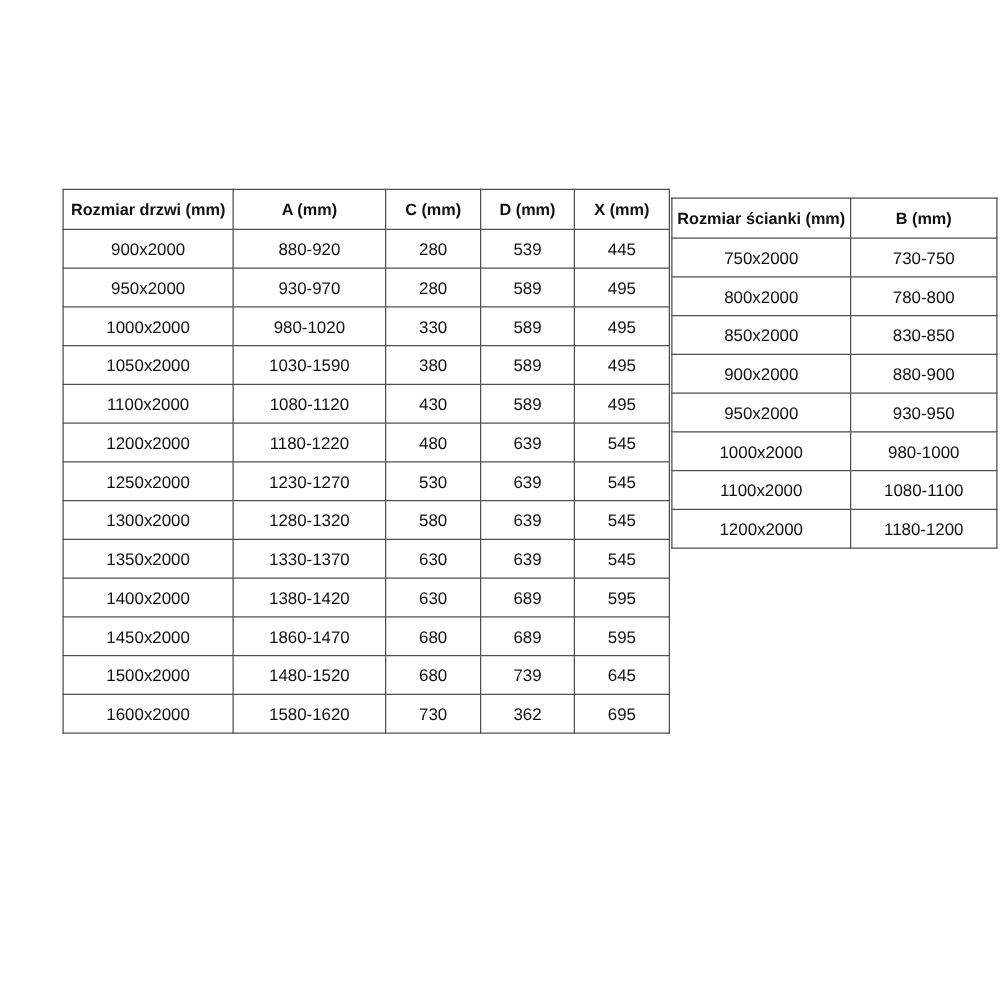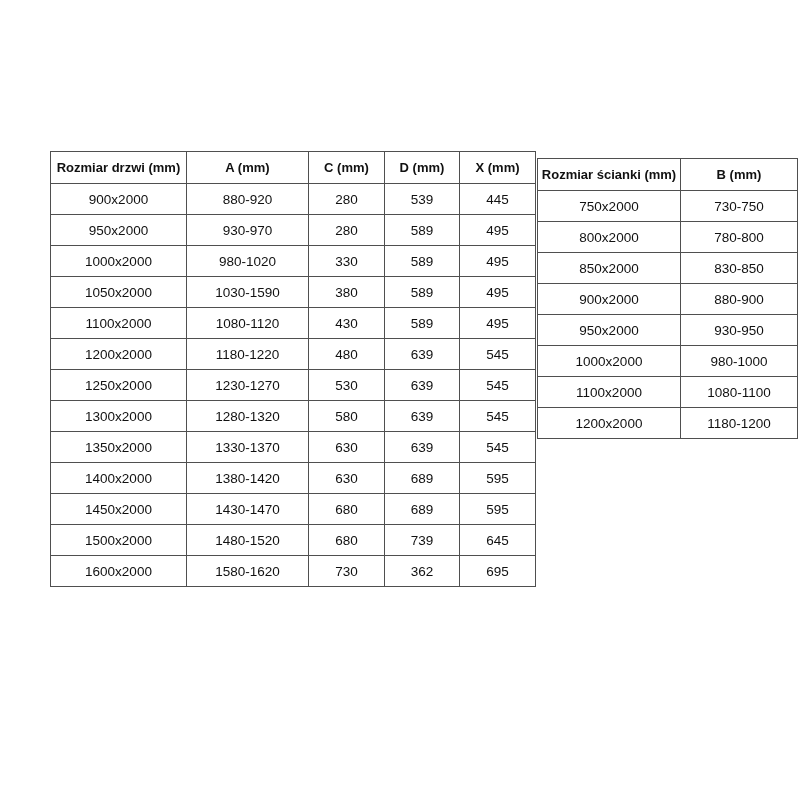--- a/index.html
+++ b/index.html
@@ -130,21 +130,21 @@
         </tr>
         <tr>
           <td>1400x2000</td>
           <td>1380-1420</td>
           <td>630</td>
           <td>689</td>
           <td>595</td>
         </tr>
         <tr>
           <td>1450x2000</td>
-          <td>1430-1470</td>
+          <td>1860-1470</td>
           <td>680</td>
           <td>689</td>
           <td>595</td>
         </tr>
         <tr>
           <td>1500x2000</td>
           <td>1480-1520</td>
           <td>680</td>
           <td>739</td>
           <td>645</td>

